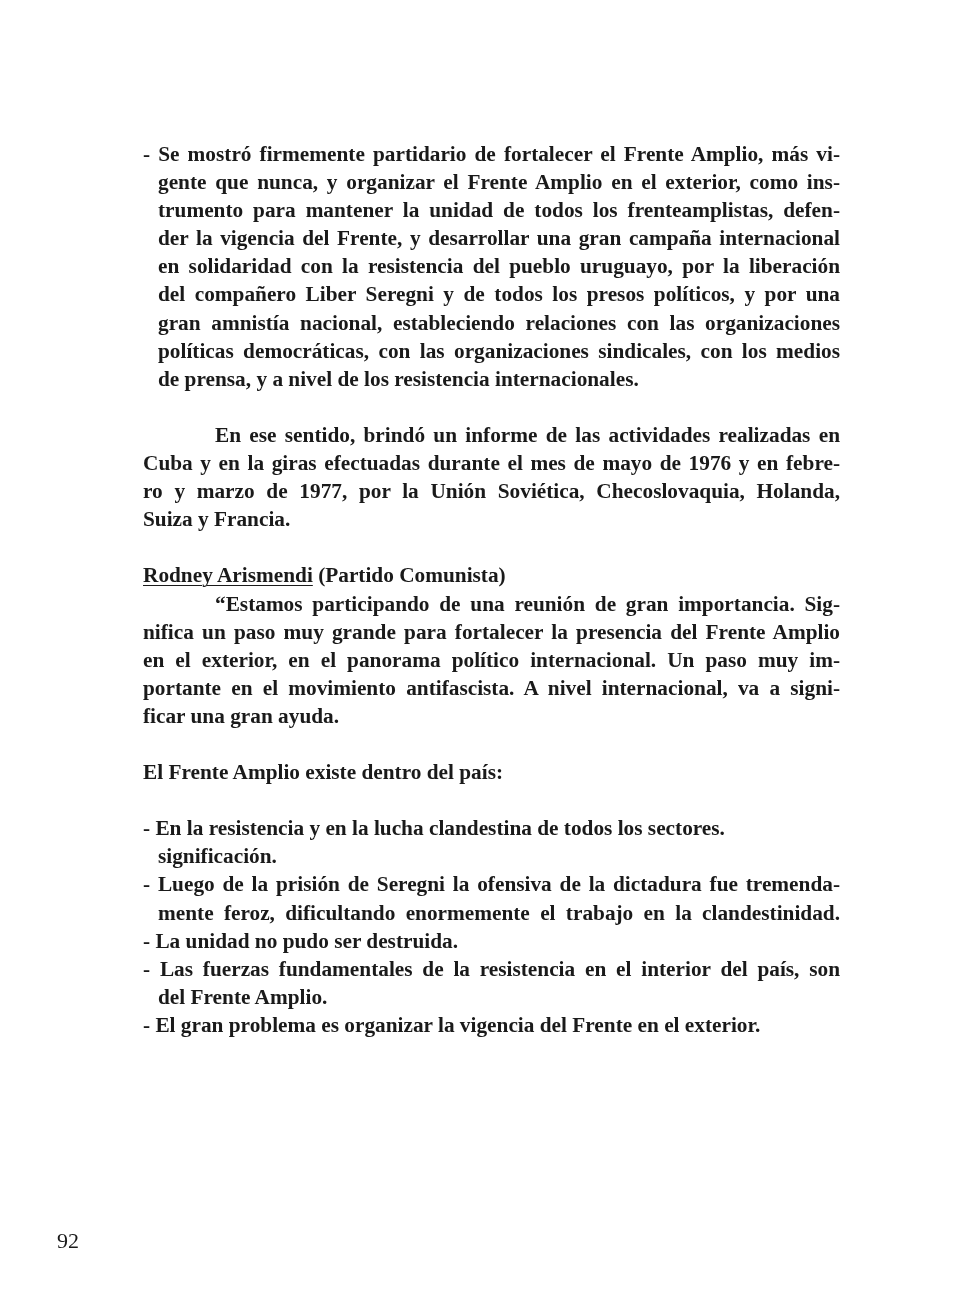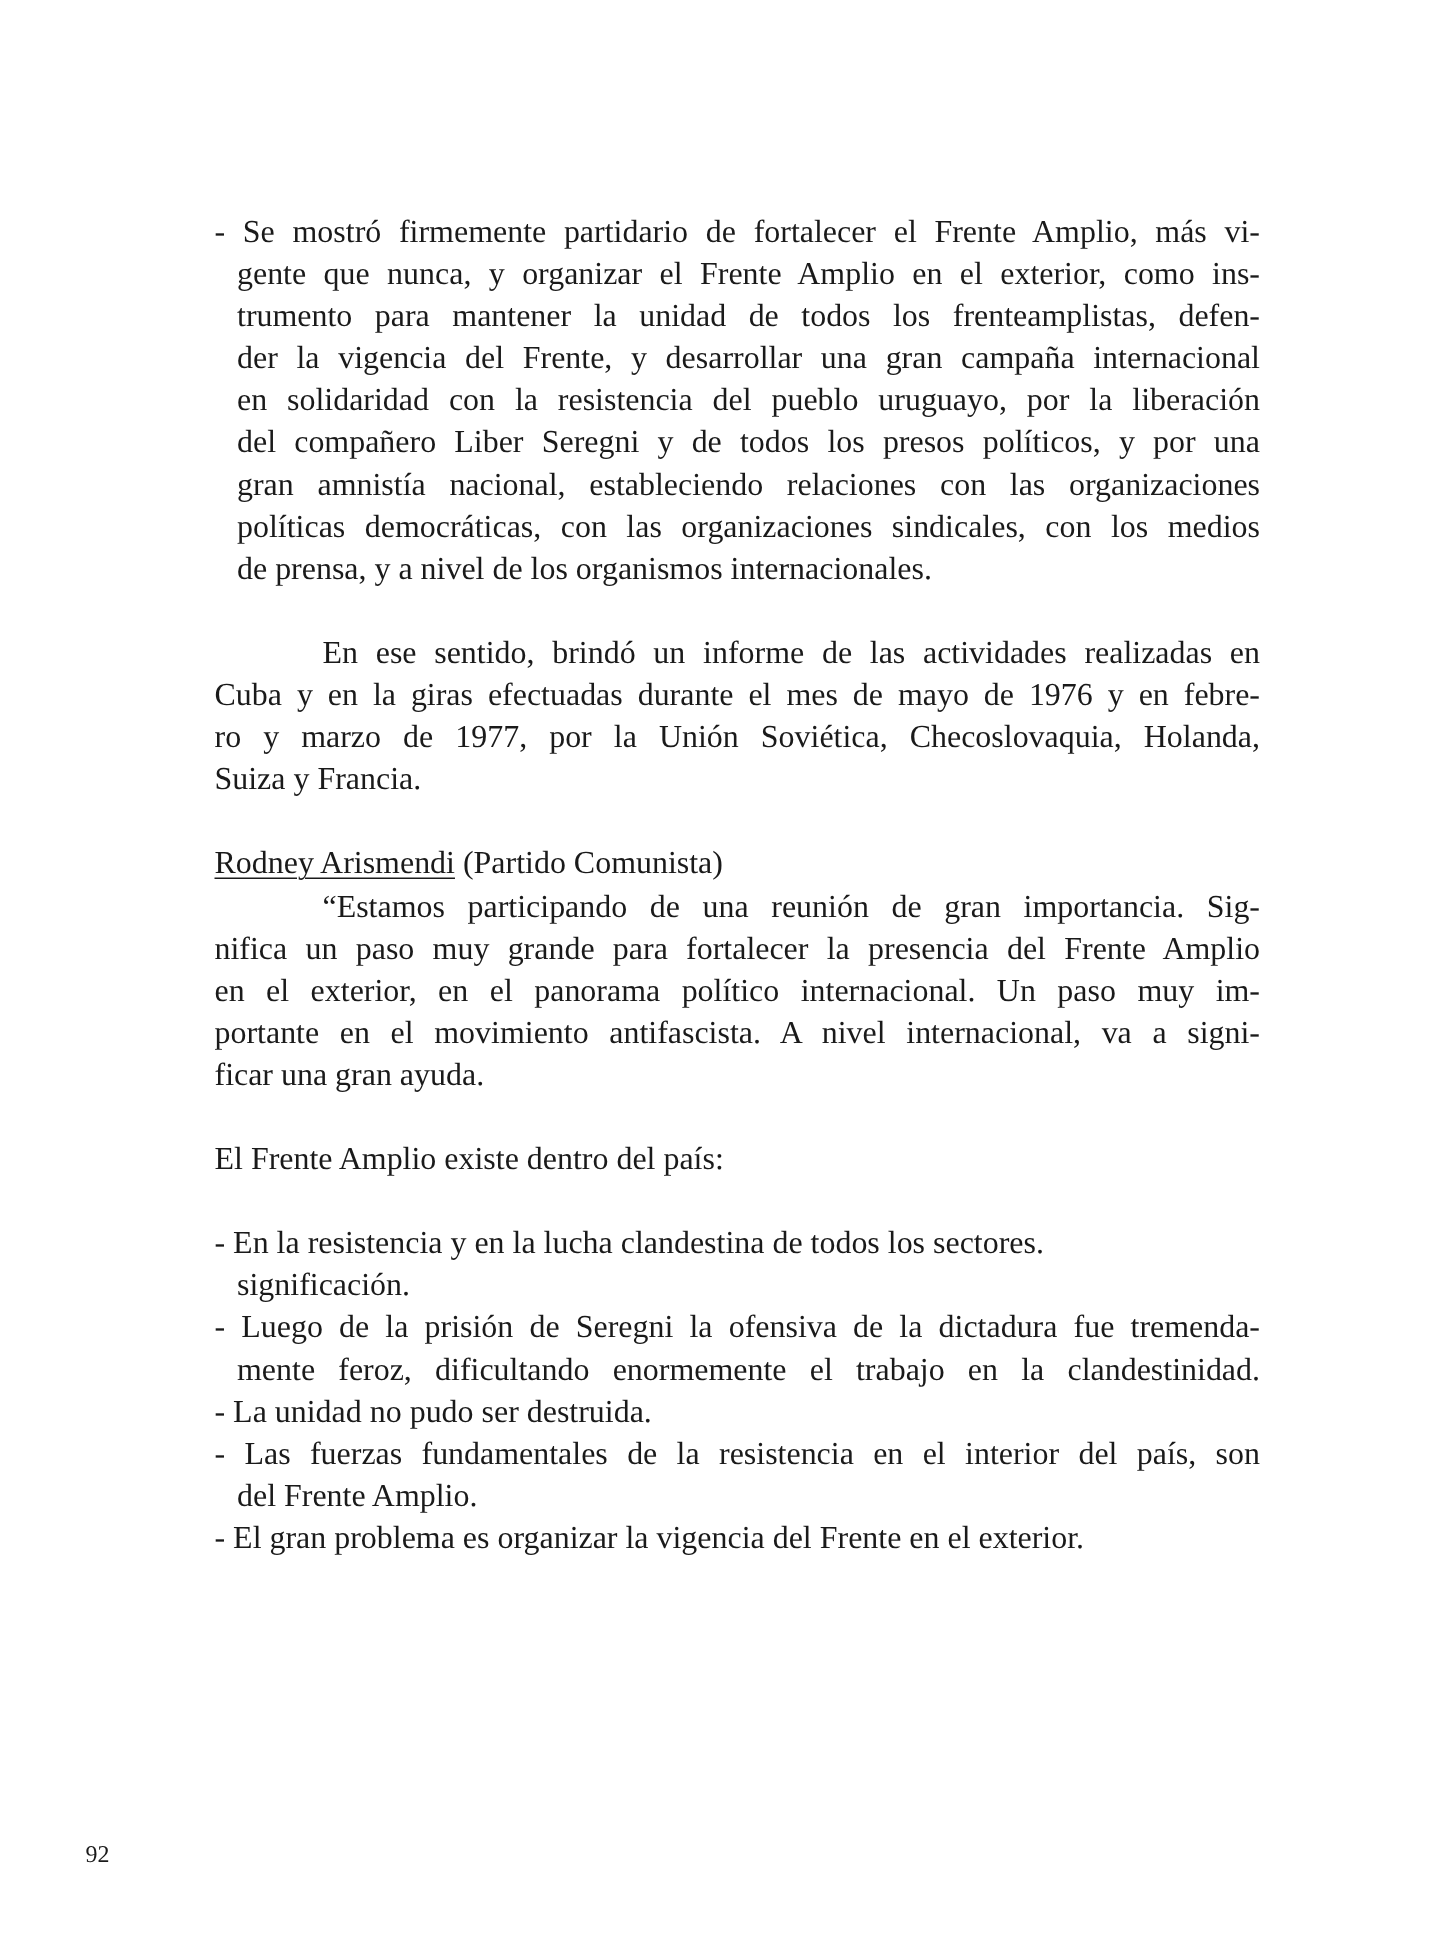--- a/index.html
+++ b/index.html
@@ -2,42 +2,42 @@
 <html><head>
   <meta charset="utf-8">
   <style>
     html, body { margin: 0; padding: 0; background: #ffffff; }
     body {
       width: 964px; height: 1304px; position: relative; overflow: hidden;
       font-family: "Liberation Serif", "DejaVu Serif", serif;
       color: #1a1a1a;
     }
     .page { position: absolute; left: 143px; top: 140px; width: 697px; font-size: 21.3px; line-height: 28.1px; }
-    .line { display: block; white-space: nowrap; height: 28.1px; }
+    .line { display: block; white-space: nowrap; height: 28.1px; font-weight: bold; }
     .just { text-align: justify; text-align-last: justify; }
     .ind-hang { padding-left: 15px; }
     .ind-first { padding-left: 72px; }
     .gap { height: 28.1px; }
     .u { text-decoration: underline; text-underline-offset: 3px; text-decoration-thickness: 1px; margin-top: 32px; }
-    .page-number { position: absolute; left: 57px; top: 1228px; font-size: 16px; font-family: "Liberation Serif", serif; }
+    .page-number { position: absolute; left: 57px; top: 1228px; font-size: 22px; font-family: "Liberation Serif", serif; }
   </style>
 </head>
 <body>
 
 <div class="page">
   <div>
     <span class="line just">- Se mostró firmemente partidario de fortalecer el Frente Amplio, más vi-</span>
     <span class="line just ind-hang">gente que nunca, y organizar el Frente Amplio en el exterior, como ins-</span>
     <span class="line just ind-hang">trumento para mantener la unidad de todos los frenteamplistas, defen-</span>
     <span class="line just ind-hang">der la vigencia del Frente, y desarrollar una gran campaña internacional</span>
     <span class="line just ind-hang">en solidaridad con la resistencia del pueblo uruguayo, por la liberación</span>
     <span class="line just ind-hang">del compañero Liber Seregni y de todos los presos políticos, y por una</span>
     <span class="line just ind-hang">gran amnistía nacional, estableciendo relaciones con las organizaciones</span>
     <span class="line just ind-hang">políticas democráticas, con las organizaciones sindicales, con los medios</span>
-    <span class="line ind-hang">de prensa, y a nivel de los organismos internacionales.</span>
+    <span class="line ind-hang">de prensa, y a nivel de los resistencia internacionales.</span>
   </div>
 
   <div class="gap"></div>
 
   <div>
     <span class="line just ind-first">En ese sentido, brindó un informe de las actividades realizadas en</span>
     <span class="line just">Cuba y en la giras efectuadas durante el mes de mayo de 1976 y en febre-</span>
     <span class="line just">ro y marzo de 1977, por la Unión Soviética, Checoslovaquia, Holanda,</span>
     <span class="line">Suiza y Francia.</span>
   </div>

